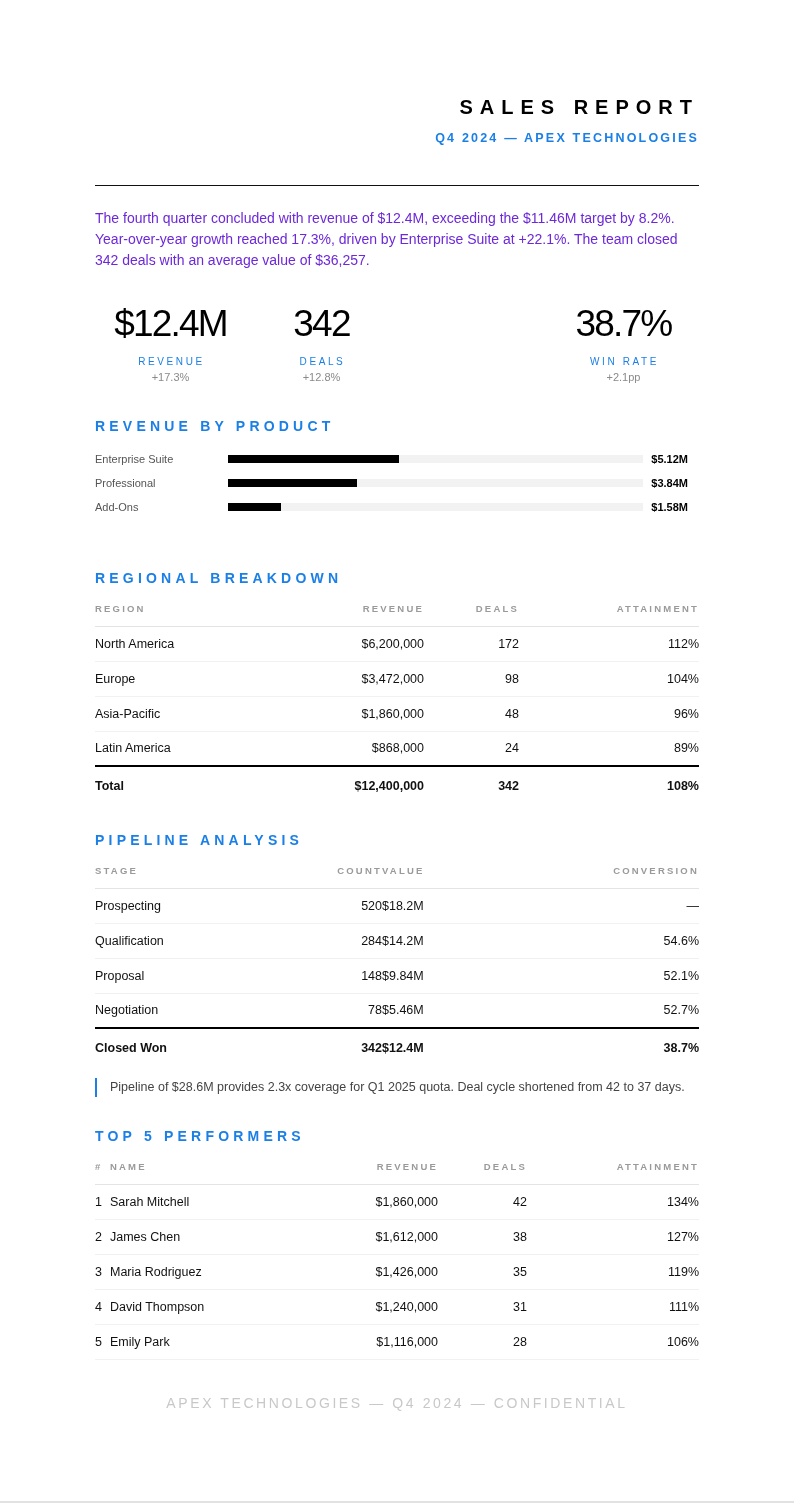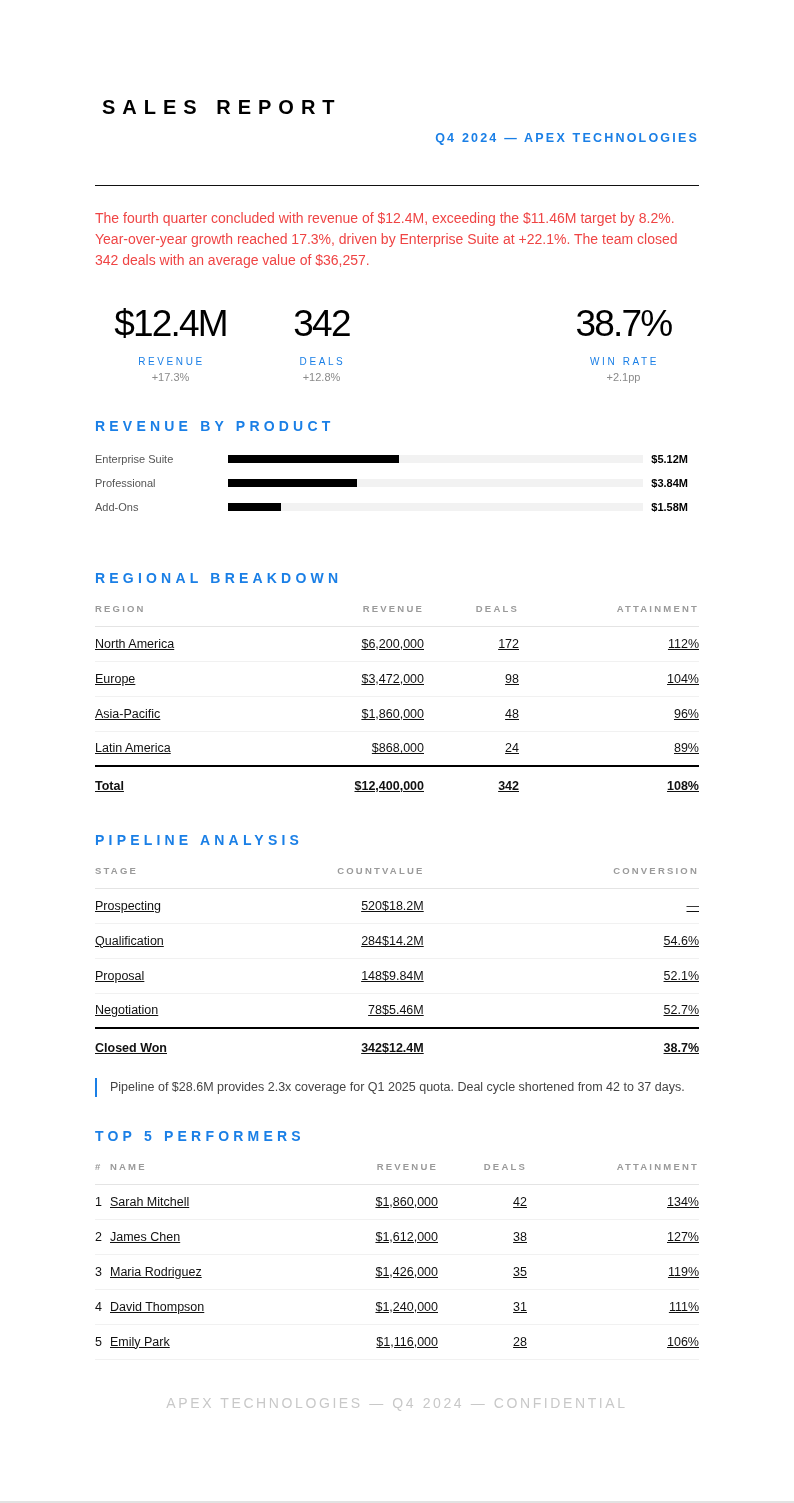--- a/index.html
+++ b/index.html
@@ -6,34 +6,34 @@
   html, body { background: #ffffff; }
   body {
     width: 794px; height: 1503px; position: relative; overflow: hidden;
     font-family: "Liberation Sans", sans-serif; color: #111111;
   }
   .page { position: absolute; left: 95px; top: 0; width: 604px; }
   .bottom-rule { position: absolute; left: 0; top: 1501px; width: 794px; height: 2px; background: #e2e2e2; }
 
   
   .title {
-    position: absolute; top: 96px; left: 0; width: 604px; text-align: left;
+    position: absolute; top: 96px; left: 0; width: 604px; text-align: right;
     font-size: 20px; font-weight: 700; letter-spacing: 7px; color: #000;
     padding-left: 7px;
   }
   .subtitle {
     position: absolute; top: 131px; left: 0; width: 604px; text-align: right;
     font-size: 12.5px; font-weight: 700; letter-spacing: 2.2px; color: #1a7fe6;
     padding-left: 2px;
   }
   .header-rule { position: absolute; top: 185px; left: 0; width: 604px; height: 1px; background: #111; }
 
   .summary {
     position: absolute; top: 208px; left: 0; width: 604px;
-    font-size: 14px; line-height: 21px; color: #ef4444;
+    font-size: 14px; line-height: 21px; color: #6d28d9;
   }
 
   
   .kpis { position: absolute; top: 302px; left: 0; width: 604px; height: 90px; }
   .kpi { position: absolute; top: 0; width: 151px; text-align: center; }
   .kpi-value { font-size: 37px; font-weight: 400; color: #000; letter-spacing: -1.8px; line-height: 44px; }
   .kpi-label { margin-top: 10px; font-size: 10px; letter-spacing: 2.6px; color: #1a7fe6; padding-left: 2px; }
   .kpi-change { margin-top: 4px; font-size: 11px; color: #8a8a8a; }
 
   .section-title {
@@ -52,21 +52,20 @@
   
   table.tbl { position: absolute; left: 0; width: 604px; border-collapse: collapse; }
   .tbl th {
     font-size: 9.5px; font-weight: 700; letter-spacing: 2.2px; color: #9a9a9a;
     height: 26px; vertical-align: top; padding-top: 3px;
     border-bottom: 1px solid #e4e4e4;
   }
   .tbl td {
     font-size: 12.5px; color: #111; height: 35px; vertical-align: middle;
     border-bottom: 1px solid #f1f1f1;
-    text-decoration: underline;
   }
   .tbl tr.last td { border-bottom: 2px solid #000; }
   .tbl tr.total td { font-weight: 700; border-bottom: none; height: 38px; }
   .l { text-align: left; }
   .r { text-align: right; }
 
   .callout {
     position: absolute; top: 1078px; left: 0; height: 19px;
     border-left: 2px solid #1a7fe6; padding-left: 13px;
     font-size: 12.5px; line-height: 19px; color: #444;

